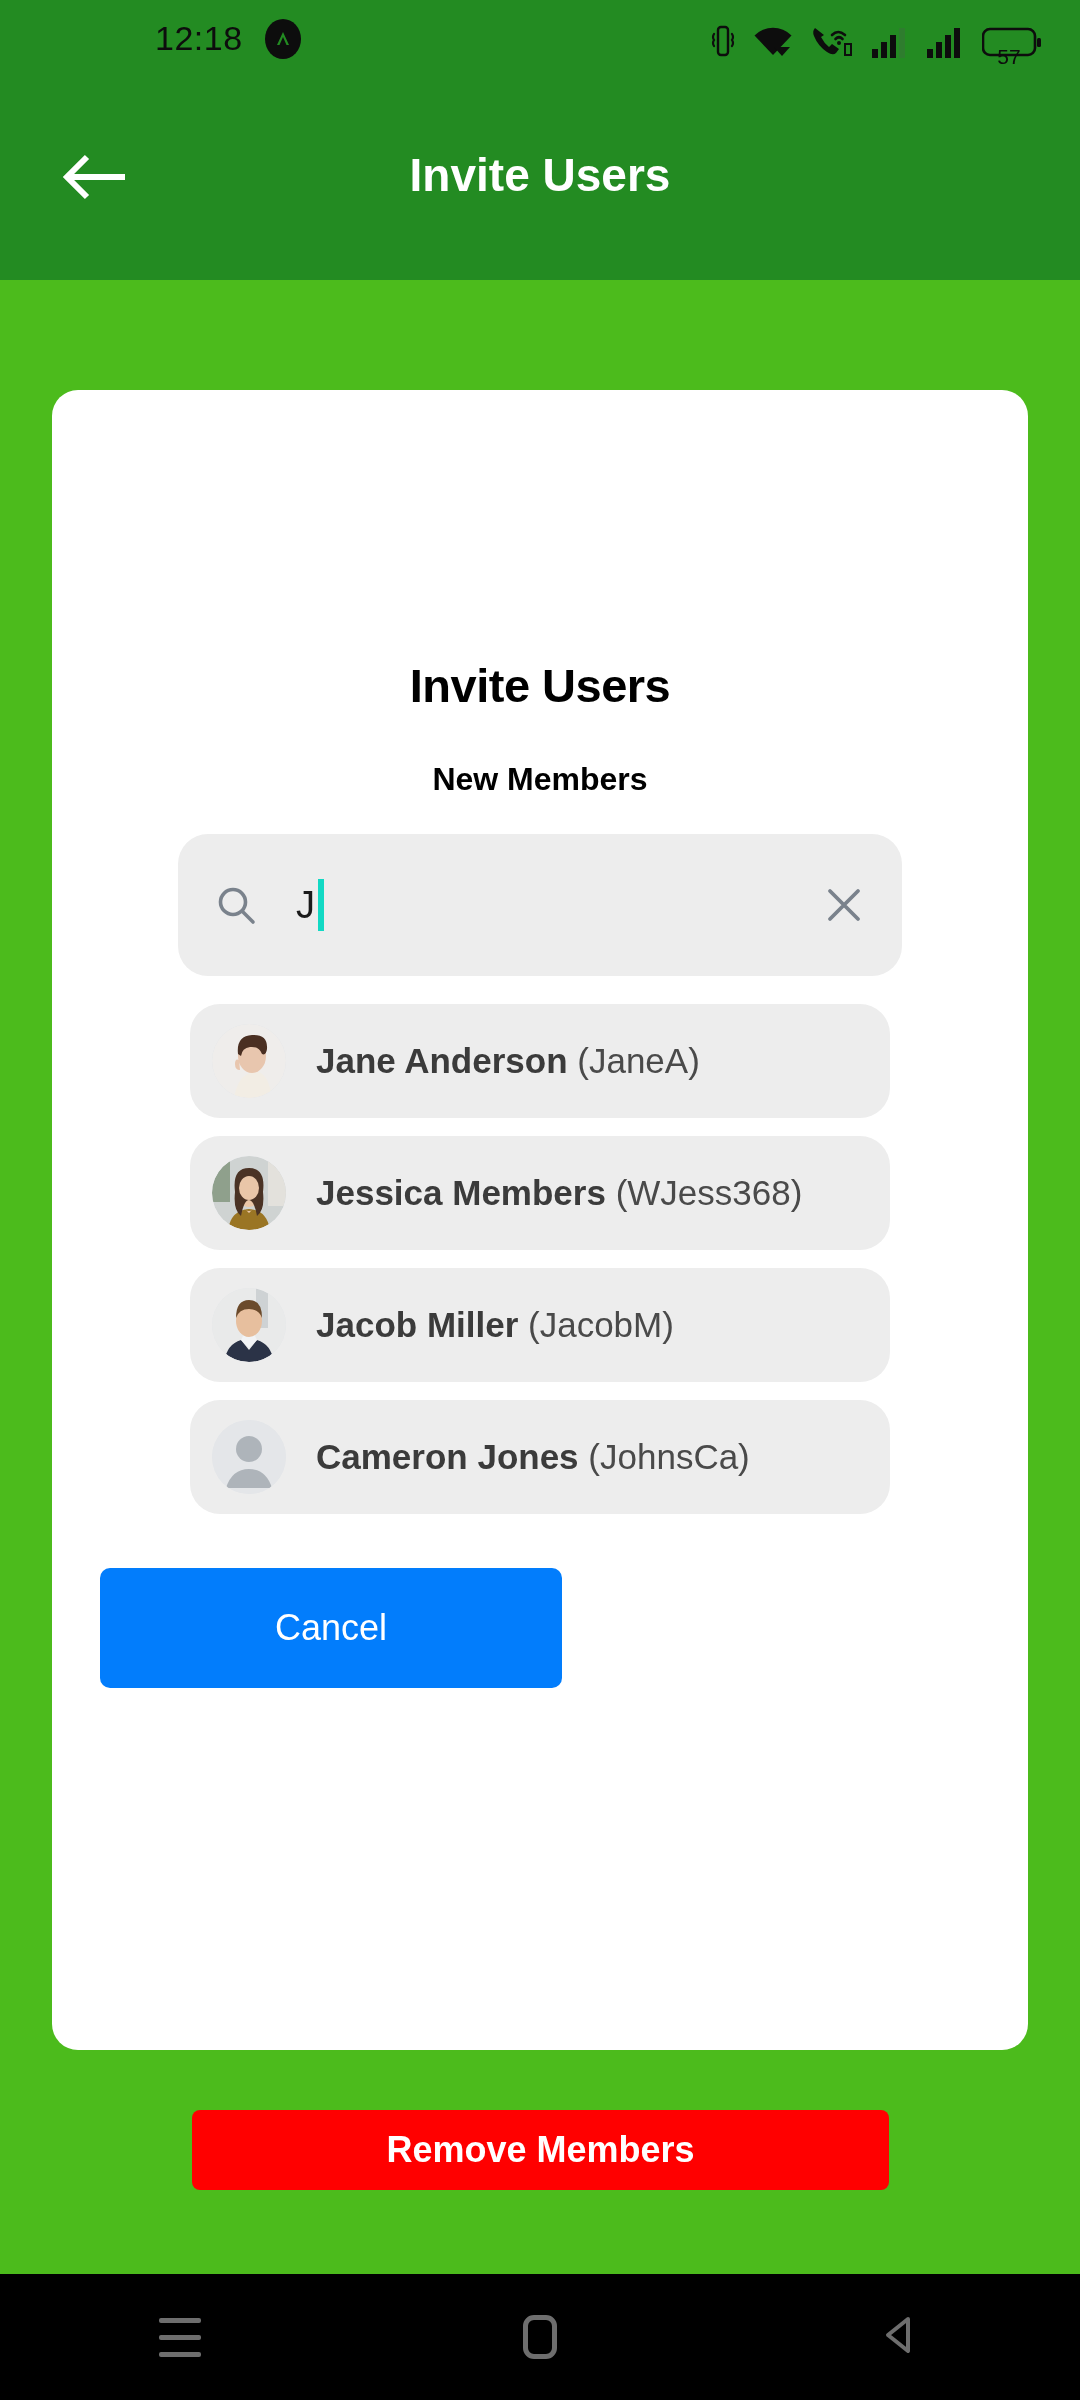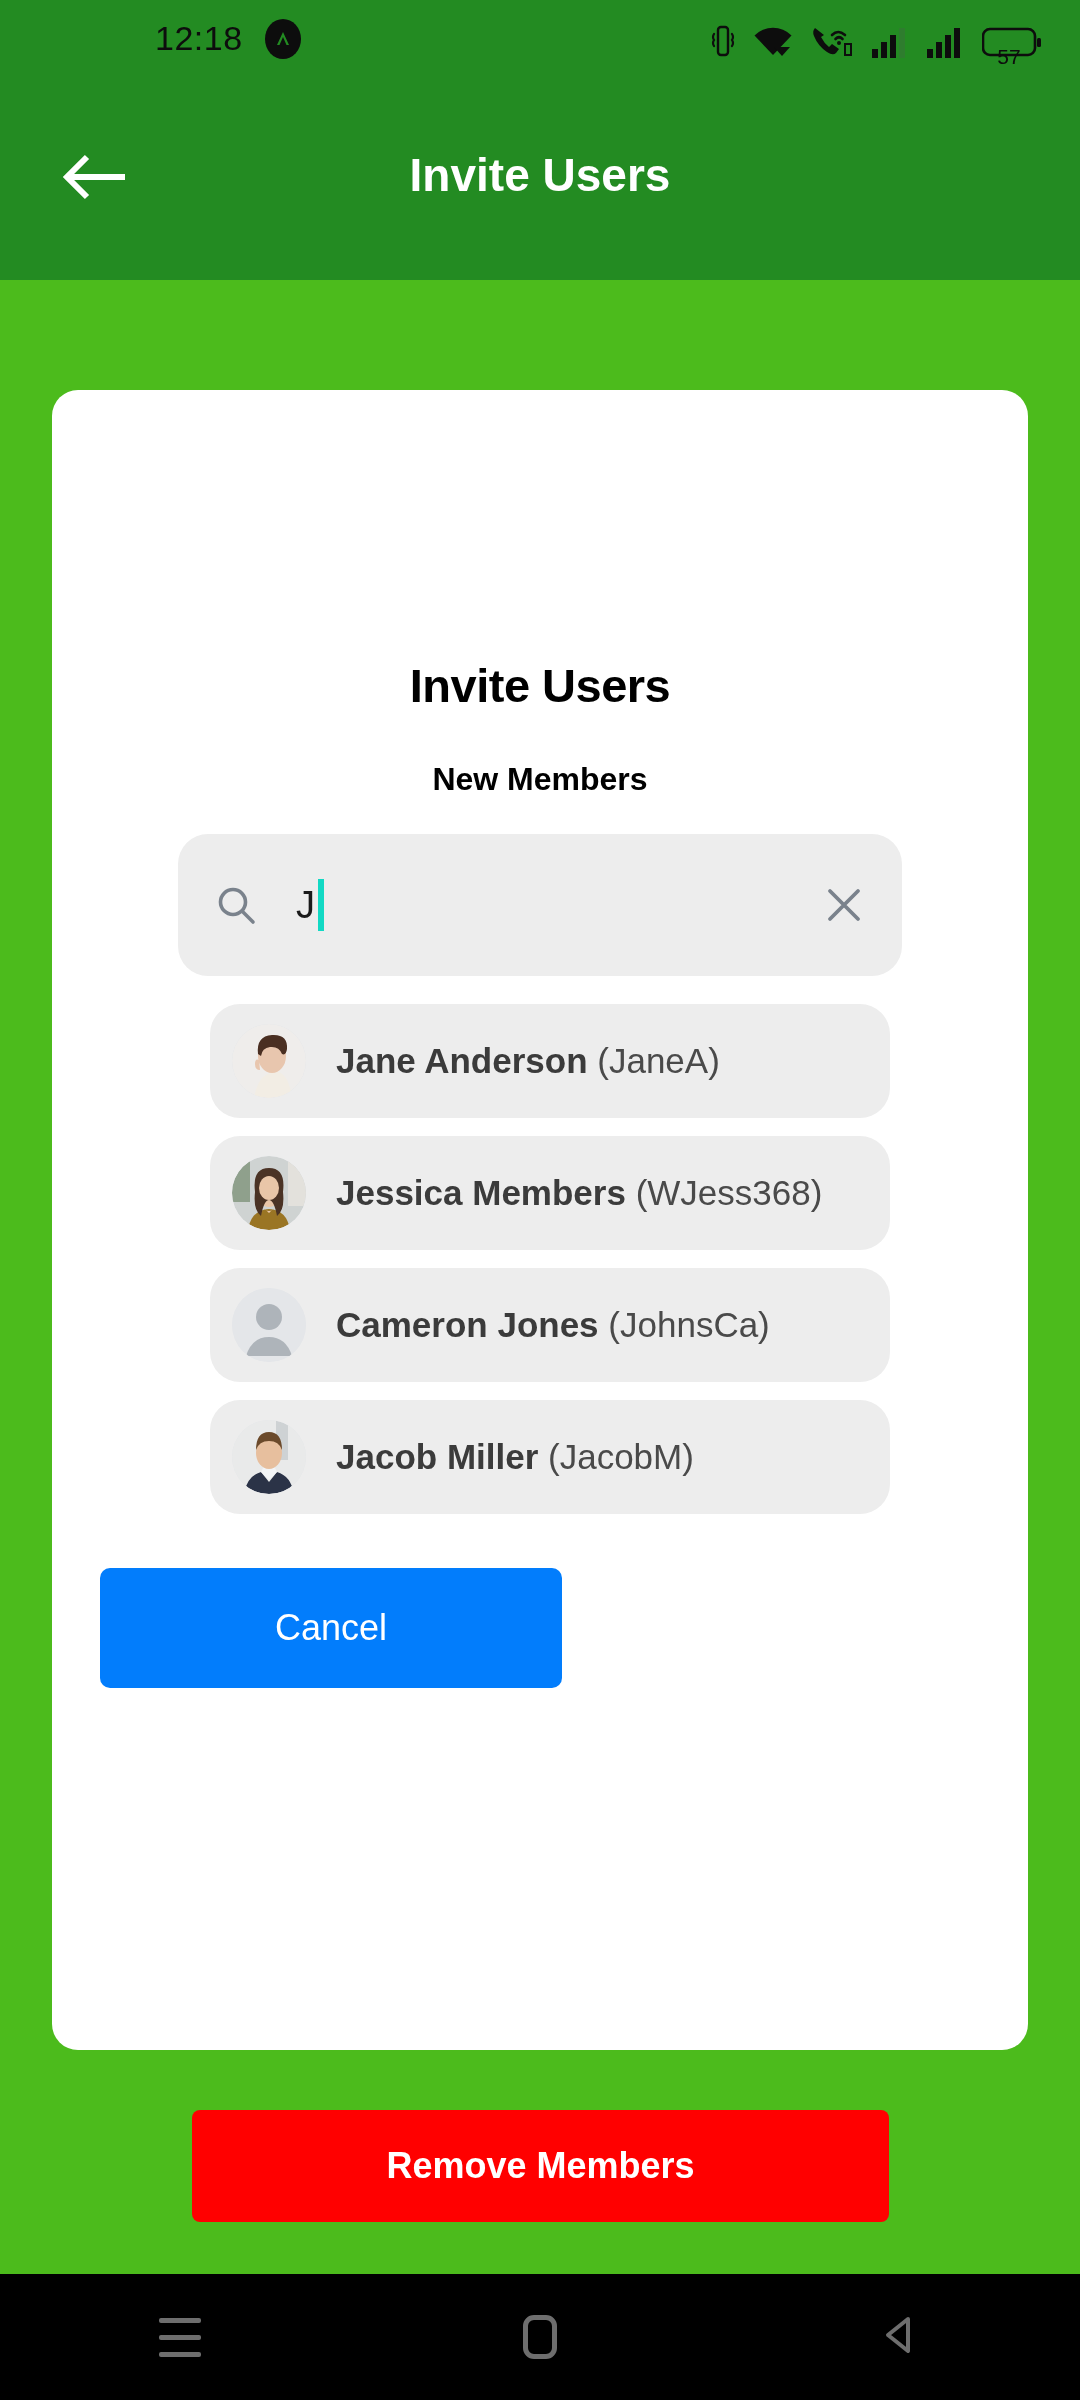--- a/index.html
+++ b/index.html
@@ -77,21 +77,21 @@
   }
   #search-clear { flex:0 0 auto; display:flex; cursor:pointer; }
 
   
   #results-list {
     margin-top:28px; width:700px;
     display:flex; flex-direction:column; gap:18px;
   }
   .result-item {
     height:114px; background:#EDEDED; border-radius:30px;
-    display:flex; align-items:center; padding-left:22px; cursor:pointer;margin-left:20px;
+    display:flex; align-items:center; padding-left:22px; cursor:pointer;
   }
   .avatar {
     width:74px; height:74px; border-radius:50%; flex:0 0 auto;
     overflow:hidden; position:relative; background:#E4E6E9;
   }
   .avatar svg { display:block; }
   .result-text {
     margin-left:30px; font-size:35px; color:#3B3B3B;
     white-space:nowrap; overflow:hidden;
   }
@@ -107,21 +107,21 @@
     width:462px; height:120px; border-radius:10px;
     background:#027DFC; color:#fff; font-size:36px;
     display:flex; align-items:center; justify-content:center;
     border:none; cursor:pointer;
     font-family:"Liberation Sans", sans-serif;
   }
 
   
   #remove-members-button {
     position:absolute; left:192px; top:2110px;
-    width:697px; height:112px; border-radius:8px;
+    width:697px; height:80px; border-radius:8px;
     background:#FF0000; color:#fff; font-size:36px; font-weight:bold;
     display:flex; align-items:center; justify-content:center;
     border:none; cursor:pointer;
     font-family:"Liberation Sans", sans-serif;
   }
 
   
   #nav-bar {
     position:absolute; left:0; top:2274px; width:1080px; height:126px;
     background:#000; display:flex; align-items:center;
@@ -282,34 +282,20 @@
       </span>
       <span class="result-text">
         <span class="result-name">Jessica Members</span>
         <span class="result-handle">(WJess368)</span>
       </span>
     </div>
 
     <div class="result-item">
       <span class="avatar">
         <svg width="74" height="74" viewBox="0 0 74 74">
-          <circle cx="37" cy="37" r="37" fill="#E4E6E9"></circle>
-          <circle cx="37" cy="29" r="13" fill="#AEB4BA"></circle>
-          <path d="M14 68 q6 -19 23 -19 q17 0 23 19 z" fill="#AEB4BA"></path>
-        </svg>
-      </span>
-      <span class="result-text">
-        <span class="result-name">Cameron Jones</span>
-        <span class="result-handle">(JohnsCa)</span>
-      </span>
-    </div>
-
-    <div class="result-item">
-      <span class="avatar">
-        <svg width="74" height="74" viewBox="0 0 74 74">
           <defs>
               <clipPath id="c5">
                 <circle cx="37" cy="37" r="37"></circle>
               </clipPath>
             </defs>
           <g clip-path="url(#c5)">
             <rect width="74" height="74" fill="#E9EAEA"></rect>
             <rect x="44" y="0" width="12" height="40" fill="#CED2D4"></rect>
             <path d="M12 74 q3 -18 17 -22 l8 10 l8 -10 q14 4 17 22 z" fill="#2B3347"></path>
             <path d="M29 52 l8 8 l8 -8 l-4 -8 h-8 z" fill="#F2F4F6"></path>
@@ -317,20 +303,34 @@
             <path d="M24 30 q0 -18 13 -18 q13 0 13 18 q-3 -9 -13 -9 q-10 0 -13 9 z" fill="#6B4A2B"></path>
           </g>
         </svg>
       </span>
       <span class="result-text">
         <span class="result-name">Jacob Miller</span>
         <span class="result-handle">(JacobM)</span>
       </span>
     </div>
 
+    <div class="result-item">
+      <span class="avatar">
+        <svg width="74" height="74" viewBox="0 0 74 74">
+          <circle cx="37" cy="37" r="37" fill="#E4E6E9"></circle>
+          <circle cx="37" cy="29" r="13" fill="#AEB4BA"></circle>
+          <path d="M14 68 q6 -19 23 -19 q17 0 23 19 z" fill="#AEB4BA"></path>
+        </svg>
+      </span>
+      <span class="result-text">
+        <span class="result-name">Cameron Jones</span>
+        <span class="result-handle">(JohnsCa)</span>
+      </span>
+    </div>
+
   </div>
 
   <div id="dialog-actions">
     <button class="dlg-btn">Cancel</button>
   </div>
 
 </div>
 
 <button id="remove-members-button">Remove Members</button>
 

